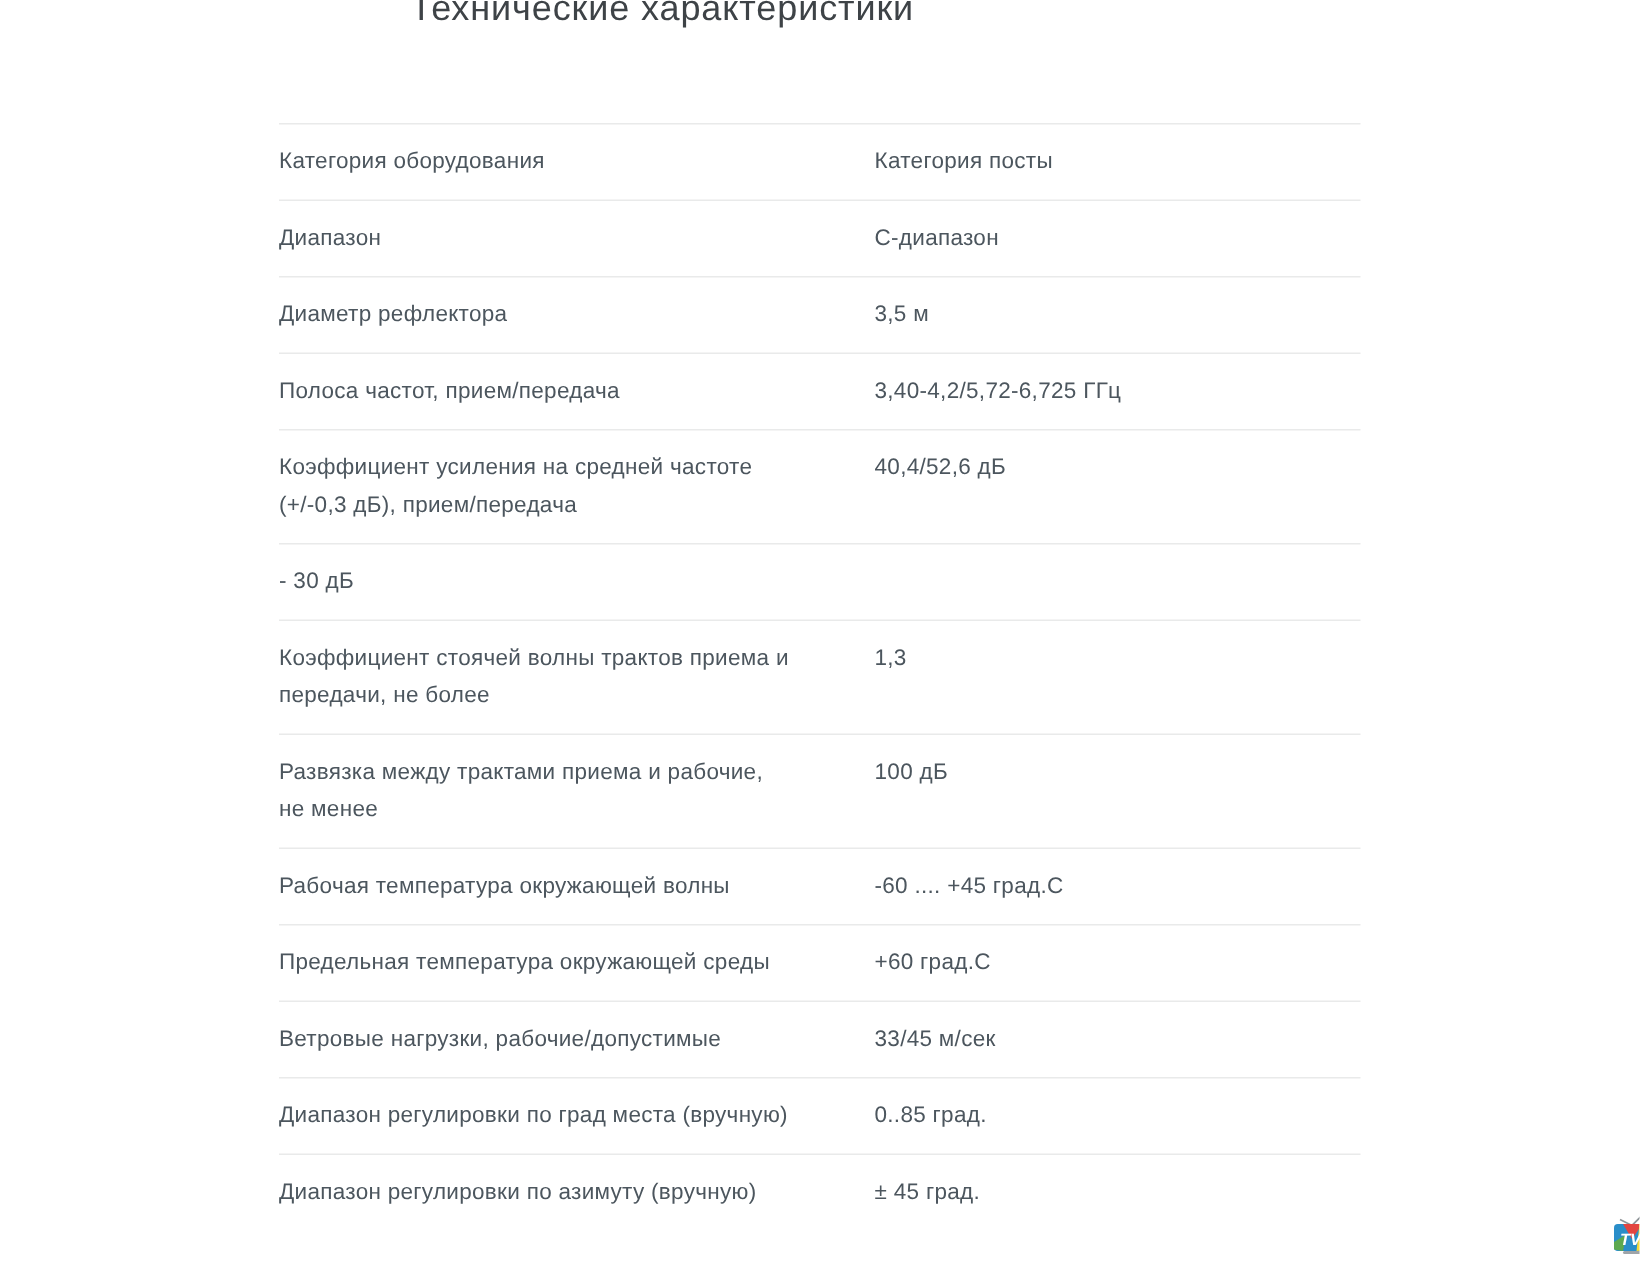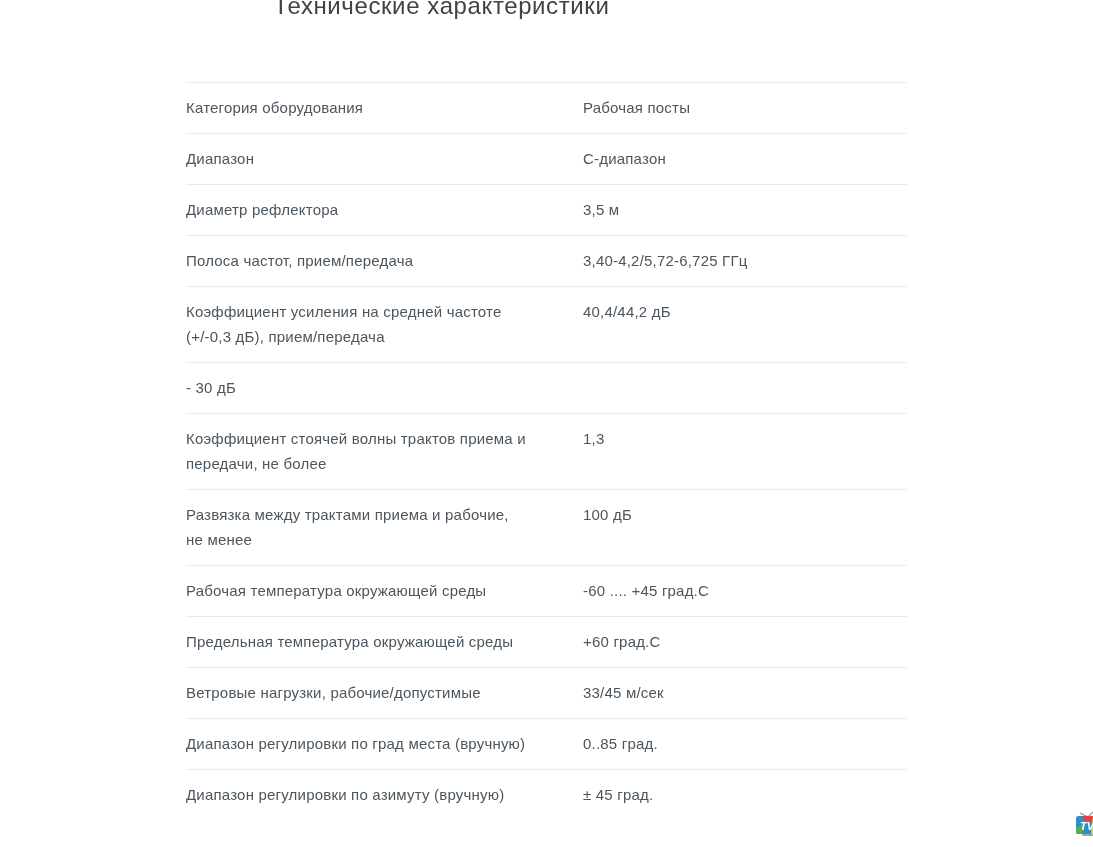--- a/index.html
+++ b/index.html
@@ -62,62 +62,62 @@
 </head>
 <body>
 
 <div class="page">
 
   <h1 class="page-title">Технические характеристики</h1>
 
   <div class="spec-table" id="spec-table">
     <div class="spec-row">
       <div class="spec-label">Категория оборудования</div>
-      <div class="spec-value">Рабочая посты</div>
+      <div class="spec-value">Категория посты</div>
     </div>
 
     <div class="spec-row">
       <div class="spec-label">Диапазон</div>
       <div class="spec-value">С-диапазон</div>
     </div>
 
     <div class="spec-row">
       <div class="spec-label">Диаметр рефлектора</div>
       <div class="spec-value">3,5 м</div>
     </div>
 
     <div class="spec-row">
       <div class="spec-label">Полоса частот, прием/передача</div>
       <div class="spec-value">3,40-4,2/5,72-6,725 ГГц</div>
     </div>
 
     <div class="spec-row">
       <div class="spec-label">Коэффициент усиления на средней частоте
 (+/-0,3 дБ), прием/передача</div>
-      <div class="spec-value">40,4/44,2 дБ</div>
+      <div class="spec-value">40,4/52,6 дБ</div>
     </div>
 
     <div class="spec-row">
       <div class="spec-value">- 30 дБ</div>
     </div>
 
     <div class="spec-row">
       <div class="spec-label">Коэффициент стоячей волны трактов приема и
 передачи, не более</div>
       <div class="spec-value">1,3</div>
     </div>
 
     <div class="spec-row">
       <div class="spec-label">Развязка между трактами приема и рабочие,
 не менее</div>
       <div class="spec-value">100 дБ</div>
     </div>
 
     <div class="spec-row">
-      <div class="spec-label">Рабочая температура окружающей среды</div>
+      <div class="spec-label">Рабочая температура окружающей волны</div>
       <div class="spec-value">-60 .... +45 град.С</div>
     </div>
 
     <div class="spec-row">
       <div class="spec-label">Предельная температура окружающей среды</div>
       <div class="spec-value">+60 град.С</div>
     </div>
 
     <div class="spec-row">
       <div class="spec-label">Ветровые нагрузки, рабочие/допустимые</div>

